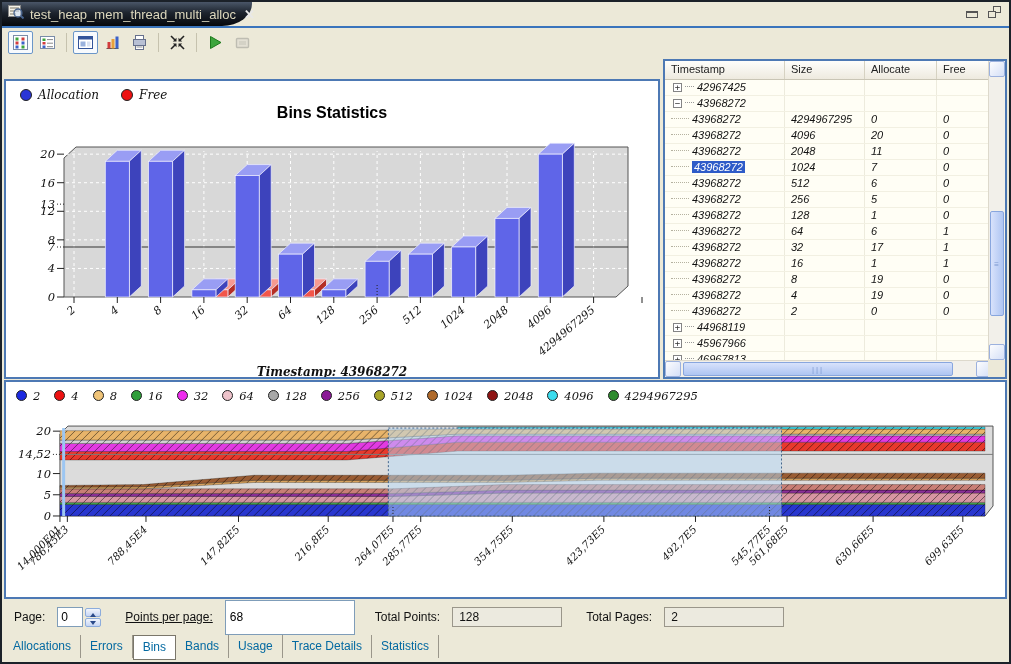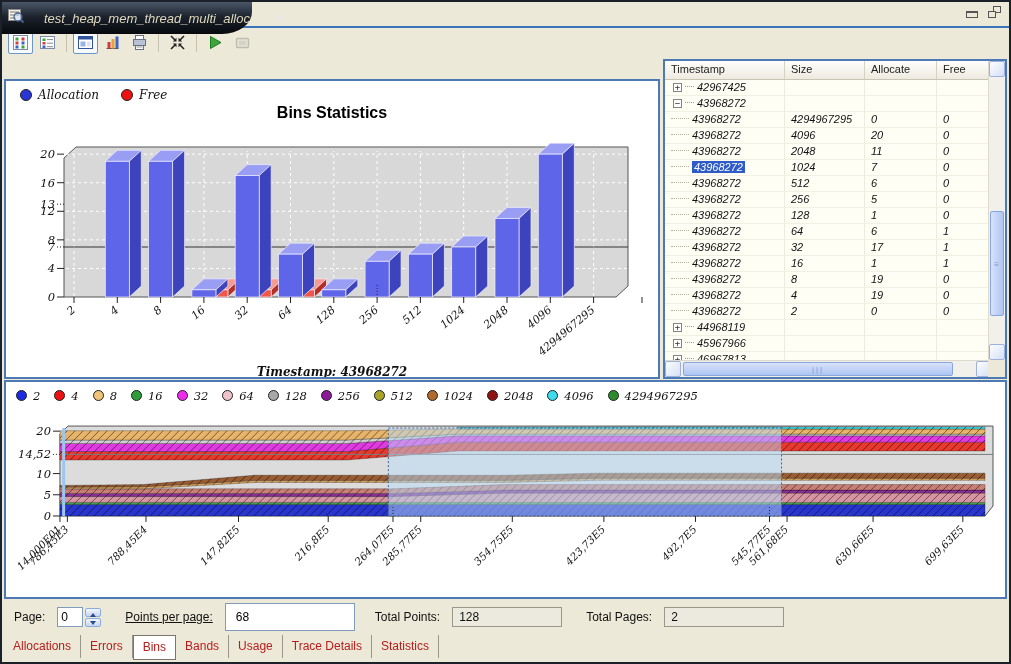--- a/index.html
+++ b/index.html
@@ -5,24 +5,24 @@
   html,body{margin:0;padding:0;background:#888;}
   *{box-sizing:border-box;}
   .window{
     position:relative;width:1011px;height:664px;
     border:2px solid #1b2129;background:#ece9d8;
     font-family:"Liberation Sans",sans-serif;overflow:hidden;
   }
   
   .titlebar{height:24px;background:#ece9d8;position:relative;}
   .titletab{
-    position:absolute;left:0;top:0;height:32px;width:250px;
+    position:absolute;left:0;top:0;height:24px;width:250px;
     background:linear-gradient(180deg,#4a5668 0%,#1d242e 45%,#06080c 100%);
     border-bottom-right-radius:30px 22px;
-    display:flex;align-items:center;gap:20px;padding-left:6px;font-style:italic;
+    display:flex;align-items:center;gap:6px;padding-left:6px;
   }
   .titletab .title{color:#ddd8bd;font-size:13px;white-space:nowrap;}
   .close-x{color:#e8e8e8;font-size:13px;font-weight:bold;margin-left:2px;cursor:default;line-height:1;}
   .win-ctrls{position:absolute;right:8px;top:4px;display:flex;gap:10px;align-items:center;}
   .ico-min{width:12px;height:7px;border:1px solid #555;border-top:2px solid #555;background:transparent;margin-top:4px;}
   .ico-restore{position:relative;width:13px;height:12px;}
   .ico-restore span{position:absolute;width:8px;height:7px;border:1px solid #555;background:#ece9d8;}
   .ico-restore span:first-child{right:0;top:0;}
   .ico-restore span:last-child{left:0;bottom:0;}
   .blue-line{height:2px;background:#3a74bc;}
@@ -76,25 +76,25 @@
   
   .controls{height:36px;display:flex;align-items:center;gap:10px;padding-left:12px;background:#ece9d8;font-size:12px;color:#111;}
   .ctl-label{margin-right:2px;}
   .spin-wrap{display:flex;align-items:center;}
   .spin-field{width:26px;height:20px;border:1px solid #7f9db9;background:#fff;font-size:12px;padding:0 3px;font-family:"Liberation Sans",sans-serif;}
   .spin-btns{display:flex;flex-direction:column;margin-left:2px;gap:1px;}
   .spin-btn{width:16px;height:9px;background:linear-gradient(180deg,#f2f6fd,#c6d5f4);border:1px solid #8cacdc;border-radius:2px;position:relative;padding:0;}
   .spin-btn .ar{position:absolute;left:4px;width:0;height:0;border:3px solid transparent;}
   .spin-up .ar{border-bottom:4px solid #2a4a8a;top:1px;}
   .spin-down .ar{border-top:4px solid #2a4a8a;top:2px;}
-  .text-field{width:130px;height:28px;border:1px solid #7f9db9;background:#fff;font-size:12px;padding:0 10px;font-family:"Liberation Sans",sans-serif;}
+  .text-field{width:130px;height:35px;border:1px solid #7f9db9;background:#fff;font-size:12px;padding:0 4px;font-family:"Liberation Sans",sans-serif;}
   .ro-field{width:110px;height:20px;border:1px solid #9a968a;background:#eceadf;font-size:12px;line-height:18px;padding:0 6px;}
   
   .tabs{height:25px;display:flex;align-items:flex-start;background:#ece9d8;padding-left:2px;}
-  .tab{font-size:12px;color:#b91c1c;padding:4px 9px 5px 9px;border-right:1px solid #9a968a;cursor:default;white-space:nowrap;}
+  .tab{font-size:12px;color:#0369a1;padding:4px 9px 5px 9px;border-right:1px solid #9a968a;cursor:default;white-space:nowrap;}
   .tab.active{background:#fff;border:1px solid #7a766a;border-right:1px solid #7a766a;margin-top:0;padding-top:4px;}
   svg text{font-family:"DejaVu Serif",serif;}
 </style>
 </head>
 <body>
 
 <div class="window">
 
   <div class="titlebar">
     <div class="titletab">

